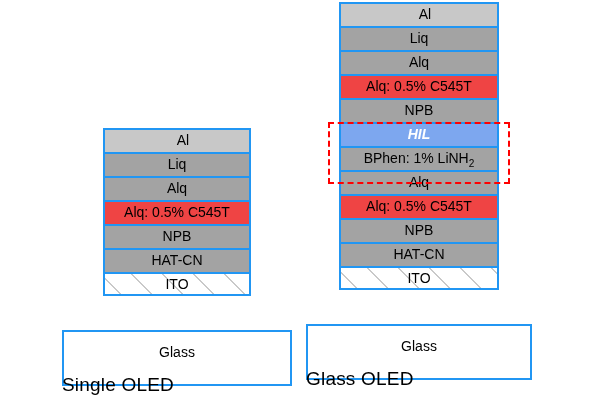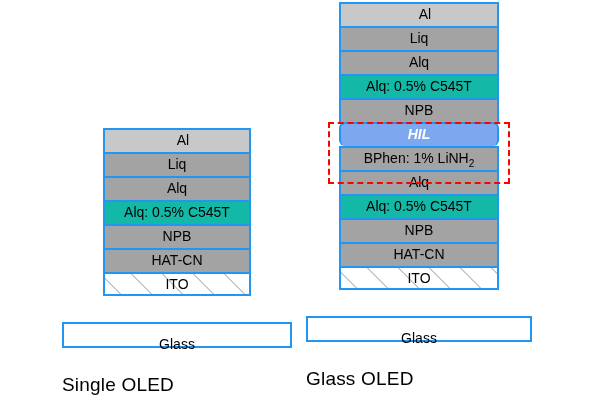--- a/index.html
+++ b/index.html
@@ -47,52 +47,52 @@
     text-align: center;
     font-size: 14px;
     white-space: nowrap;
     position: relative;
     overflow: visible;
   }
   .layer:last-child {
     border-bottom-width: 2px;
   }
   .layer.metal   { background: #c8c8c8; padding-left: 12px; }
-  .layer.emitter { background: #14b8a6; }
+  .layer.emitter { background: #ef4444; }
   .layer.hil {
     background: #7da7ef;
     color: #ffffff;
     font-style: italic;
     font-weight: bold;
-    border-radius: 6px;
   }
   .layer.ito {
     background:
       repeating-linear-gradient(
         45deg,
         #ffffff 0px,
         #ffffff 10px,
         #c9c9c9 10px,
         #c9c9c9 11.5px,
         #ffffff 11.5px,
         #ffffff 22px
       );
   }
 
   .substrate {
     box-sizing: border-box;
     border: 2px solid #2196f3;
     background: #ffffff;
-    height: 26px;
+    height: 56px;
     line-height: 40px;
     text-align: center;
     font-size: 14px;
     position: absolute;
     left: 0;
     width: 100%;
+    margin-top: 8px;
   }
   .device.single .substrate { top: 194px; }
   .device.tandem .substrate { top: 314px; }
 
   
   .hl-box {
     position: absolute;
     box-sizing: border-box;
     border: 2px dashed #ff0000;
     background: transparent;

